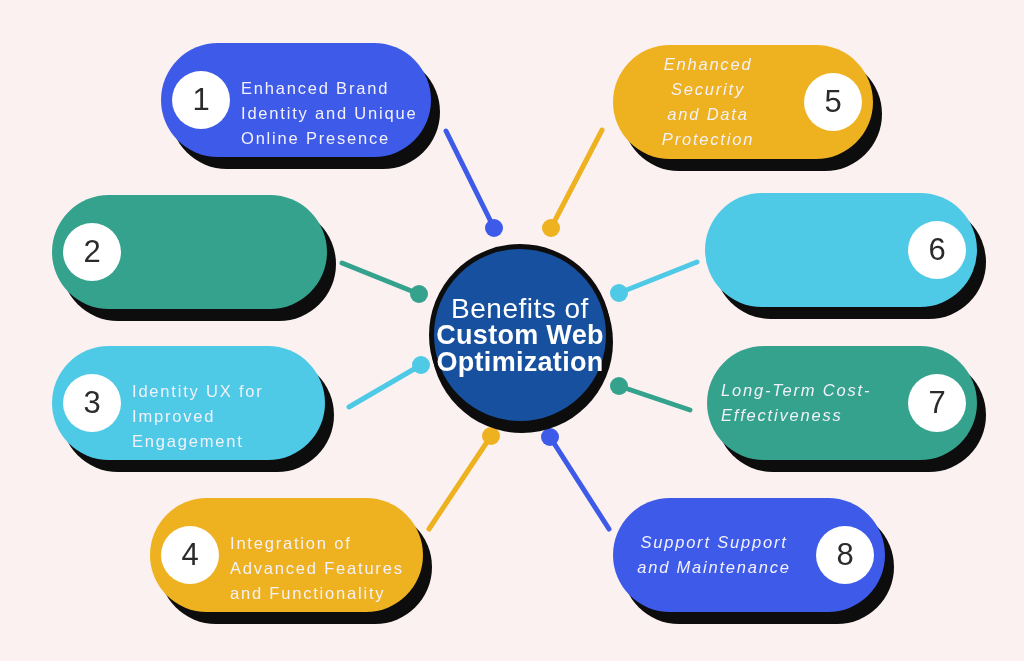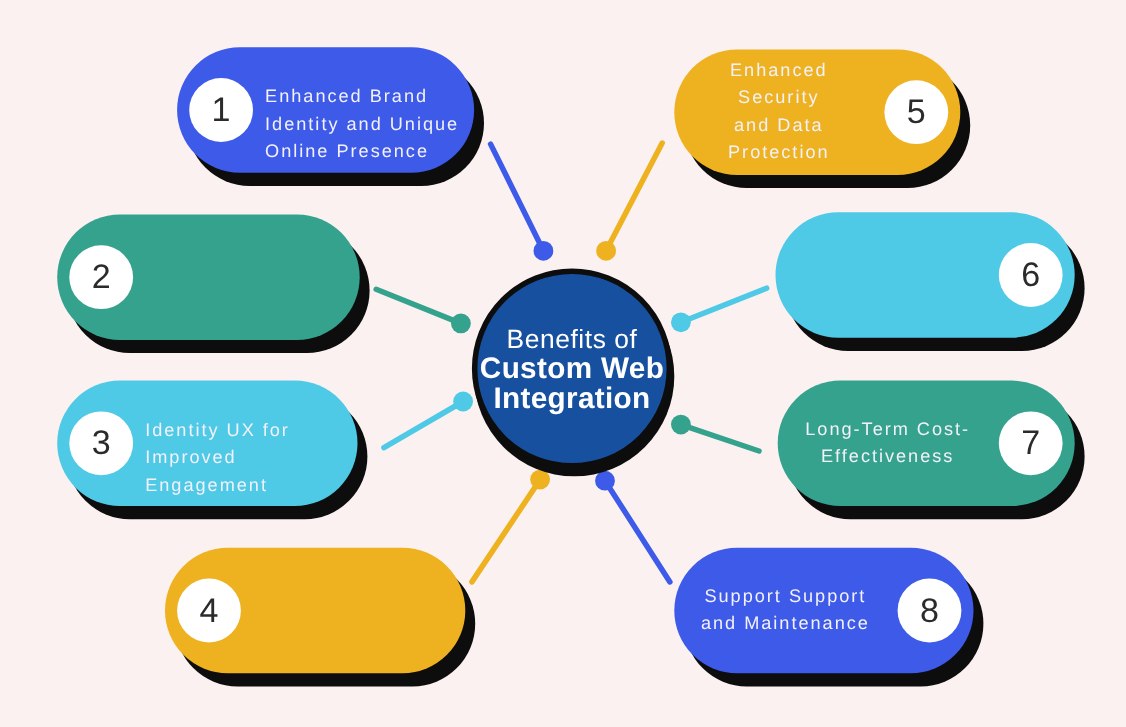--- a/index.html
+++ b/index.html
@@ -74,22 +74,22 @@
   .pill .label {
     white-space: pre-line;
     color: var(--pill_text);
     font-size: 16.5px;
     letter-spacing: 1.8px;
     line-height: 25px;
     font-weight: 500;
     width: 100%;
   }
   .pill.left  .label { padding-left: 80px;  padding-right: 12px; text-align: left; margin-top: 27px; }
-  .pill.right .label { padding-right: 84px; padding-left: 14px;  text-align: center; }
-  .pill.right.align-right .label { text-align: center; }
+  .pill.right .label { padding-right: 84px; padding-left: 14px;  text-align: center; font-style: italic; }
+  .pill.right.align-right .label { text-align: left; }
 
   .p1 { left: 161px; top:  43px; width: 270px; }
   .p2 { left:  52px; top: 195px; width: 275px; }
   .p3 { left:  52px; top: 346px; width: 273px; }
   .p4 { left: 150px; top: 498px; width: 273px; }
   .p5 { left: 613px; top:  45px; width: 260px; }
   .p6 { left: 705px; top: 193px; width: 272px; }
   .p7 { left: 707px; top: 346px; width: 270px; }
   .p8 { left: 613px; top: 498px; width: 272px; }
 
@@ -101,21 +101,21 @@
     background: var(--navy);
     border: 5px solid var(--shadow);
     box-shadow: 2px 7px 0 var(--shadow);
     display: flex;
     flex-direction: column;
     align-items: center;
     justify-content: center;
     text-align: center;
     color: #FFFFFF;
   }
-  .center .t-reg  { font-size: 24px; font-weight: 400; line-height: 27px; letter-spacing: 0.5px; }
+  .center .t-reg  { font-size: 28px; font-weight: 400; line-height: 27px; letter-spacing: 0.5px; }
   .center .t-bold { font-size: 27px; font-weight: 700; line-height: 27px; letter-spacing: 0.3px; }
 </style>
 </head>
 <body>
 
 <div class="canvas">
 
   <svg class="connectors" viewBox="0 0 1024 661">
     <line class="st-blue" x1="446" y1="131" x2="494" y2="228"></line>
     <line class="st-teal" x1="342" y1="263" x2="419" y2="294"></line>
@@ -148,20 +148,23 @@
 
   <div class="pill p3 c-cyan left">
     <span class="num">3</span>
     <span class="label">Identity UX for
 Improved
 Engagement</span>
   </div>
 
   <div class="pill p4 c-yellow left">
     <span class="num">4</span>
+    <span class="label">Integration of
+Advanced Features
+and Functionality</span>
   </div>
 
   <div class="pill p5 c-yellow right">
     <span class="num">5</span>
     <span class="label">Enhanced Security
 and Data Protection</span>
   </div>
 
   <div class="pill p6 c-cyan right">
     <span class="num">6</span>
@@ -175,16 +178,16 @@
 
   <div class="pill p8 c-blue right">
     <span class="num">8</span>
     <span class="label">Support Support
 and Maintenance</span>
   </div>
 
   <div class="center">
     <div class="t-reg">Benefits of</div>
     <div class="t-bold">Custom Web</div>
-    <div class="t-bold">Integration</div>
+    <div class="t-bold">Optimization</div>
   </div>
 
 </div>
 
 </body></html>

